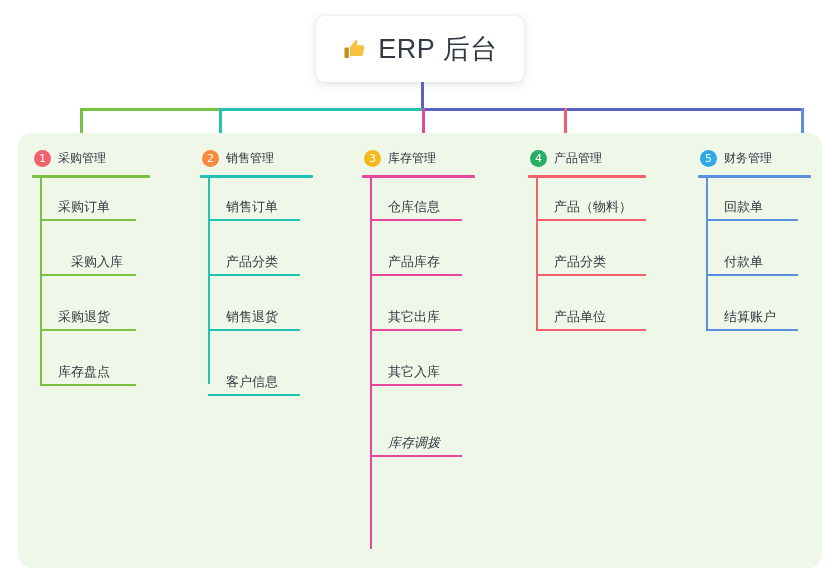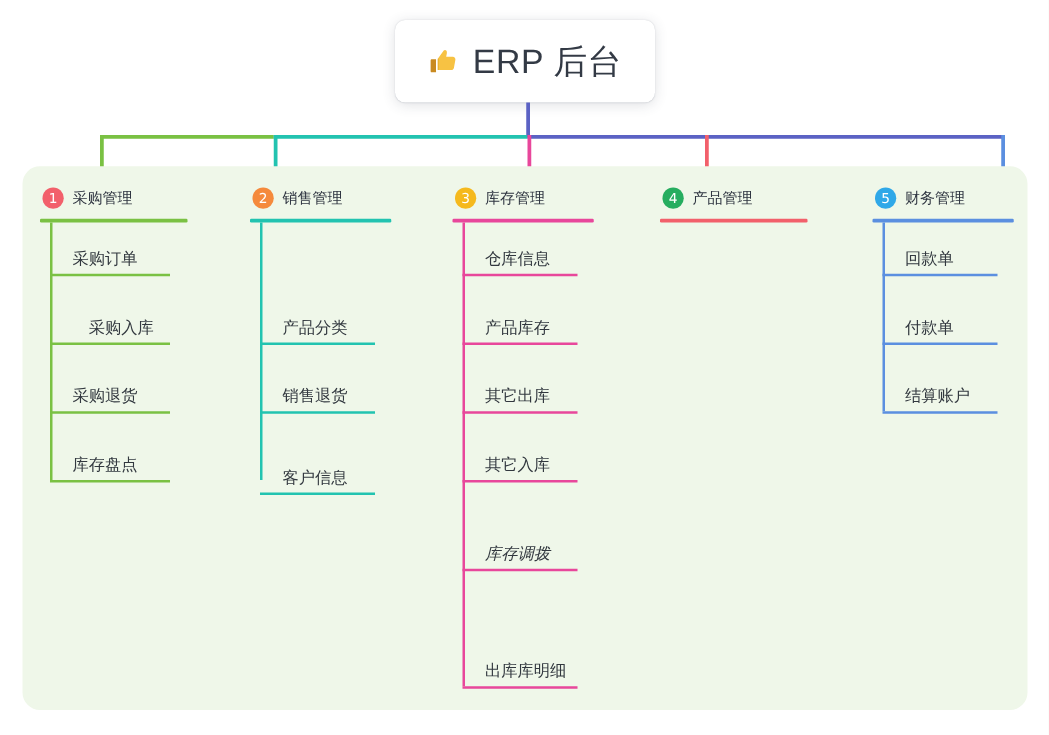--- a/index.html
+++ b/index.html
@@ -121,20 +121,24 @@
           </div>
         </div>
         <div class="col" style="left: 182px; top: 12px;">
           <div class="col-head" style="width: 113px;">
             <span class="badge" style="background: rgb(245, 138, 60);">2</span>
             <span class="col-title">销售管理</span>
           </div>
           <div class="head-rule" style="width: 113px; background: rgb(34, 195, 176);"></div>
           <div class="items" style="height: 220px;">
             <div class="spine" style="background: rgb(34, 195, 176); top: 0px; height: 206px;"></div>
+            <div class="item" style="position: absolute; top: 20px; left: 0px;">
+              <div class="item-label">销售订单</div>
+              <div class="item-rule" style="width: 92px; background: rgb(34, 195, 176);"></div>
+            </div>
             <div class="item" style="position: absolute; top: 75px; left: 0px;">
               <div class="item-label">产品分类</div>
               <div class="item-rule" style="width: 92px; background: rgb(34, 195, 176);"></div>
             </div>
             <div class="item" style="position: absolute; top: 130px; left: 0px;">
               <div class="item-label">销售退货</div>
               <div class="item-rule" style="width: 92px; background: rgb(34, 195, 176);"></div>
             </div>
             <div class="item" style="position: absolute; top: 195px; left: 0px; font-family: Liberation Serif, serif;">
               <div class="item-label">客户信息</div>
@@ -163,32 +167,43 @@
               <div class="item-rule" style="width: 92px; background: rgb(232, 71, 155);"></div>
             </div>
             <div class="item" style="position: absolute; top: 185px; left: 0px;">
               <div class="item-label">其它入库</div>
               <div class="item-rule" style="width: 92px; background: rgb(232, 71, 155);"></div>
             </div>
             <div class="item" style="position: absolute; top: 256px; left: 0px; font-style: italic;">
               <div class="item-label">库存调拨</div>
               <div class="item-rule" style="width: 92px; background: rgb(232, 71, 155);"></div>
             </div>
-            <div class="item" style="position: absolute; top: 350px; left: 0px;">
-              <div class="item-label">出库库明细</div>
-              <div class="item-rule" style="width: 92px; background: rgb(232, 71, 155);"></div>
-            </div>
           </div>
         </div>
         <div class="col" style="left: 510px; top: 12px;">
           <div class="col-head" style="width: 118px;">
             <span class="badge" style="background: rgb(38, 173, 95);">4</span>
             <span class="col-title">产品管理</span>
           </div>
           <div class="head-rule" style="width: 118px; background: rgb(242, 96, 107);"></div>
+          <div class="items" style="height: 165px;">
+            <div class="spine" style="background: rgb(242, 96, 107); top: 0px; height: 151px;"></div>
+            <div class="item" style="position: absolute; top: 20px; left: 0px;">
+              <div class="item-label">产品（物料）</div>
+              <div class="item-rule" style="width: 110px; background: rgb(242, 96, 107);"></div>
+            </div>
+            <div class="item" style="position: absolute; top: 75px; left: 0px;">
+              <div class="item-label">产品分类</div>
+              <div class="item-rule" style="width: 110px; background: rgb(242, 96, 107);"></div>
+            </div>
+            <div class="item" style="position: absolute; top: 130px; left: 0px;">
+              <div class="item-label">产品单位</div>
+              <div class="item-rule" style="width: 110px; background: rgb(242, 96, 107);"></div>
+            </div>
+          </div>
         </div>
         <div class="col" style="left: 680px; top: 12px;">
           <div class="col-head" style="width: 113px;">
             <span class="badge" style="background: rgb(47, 168, 232);">5</span>
             <span class="col-title">财务管理</span>
           </div>
           <div class="head-rule" style="width: 113px; background: rgb(91, 143, 224);"></div>
           <div class="items" style="height: 165px;">
             <div class="spine" style="background: rgb(91, 143, 224); top: 0px; height: 151px;"></div>
             <div class="item" style="position: absolute; top: 20px; left: 0px;">

